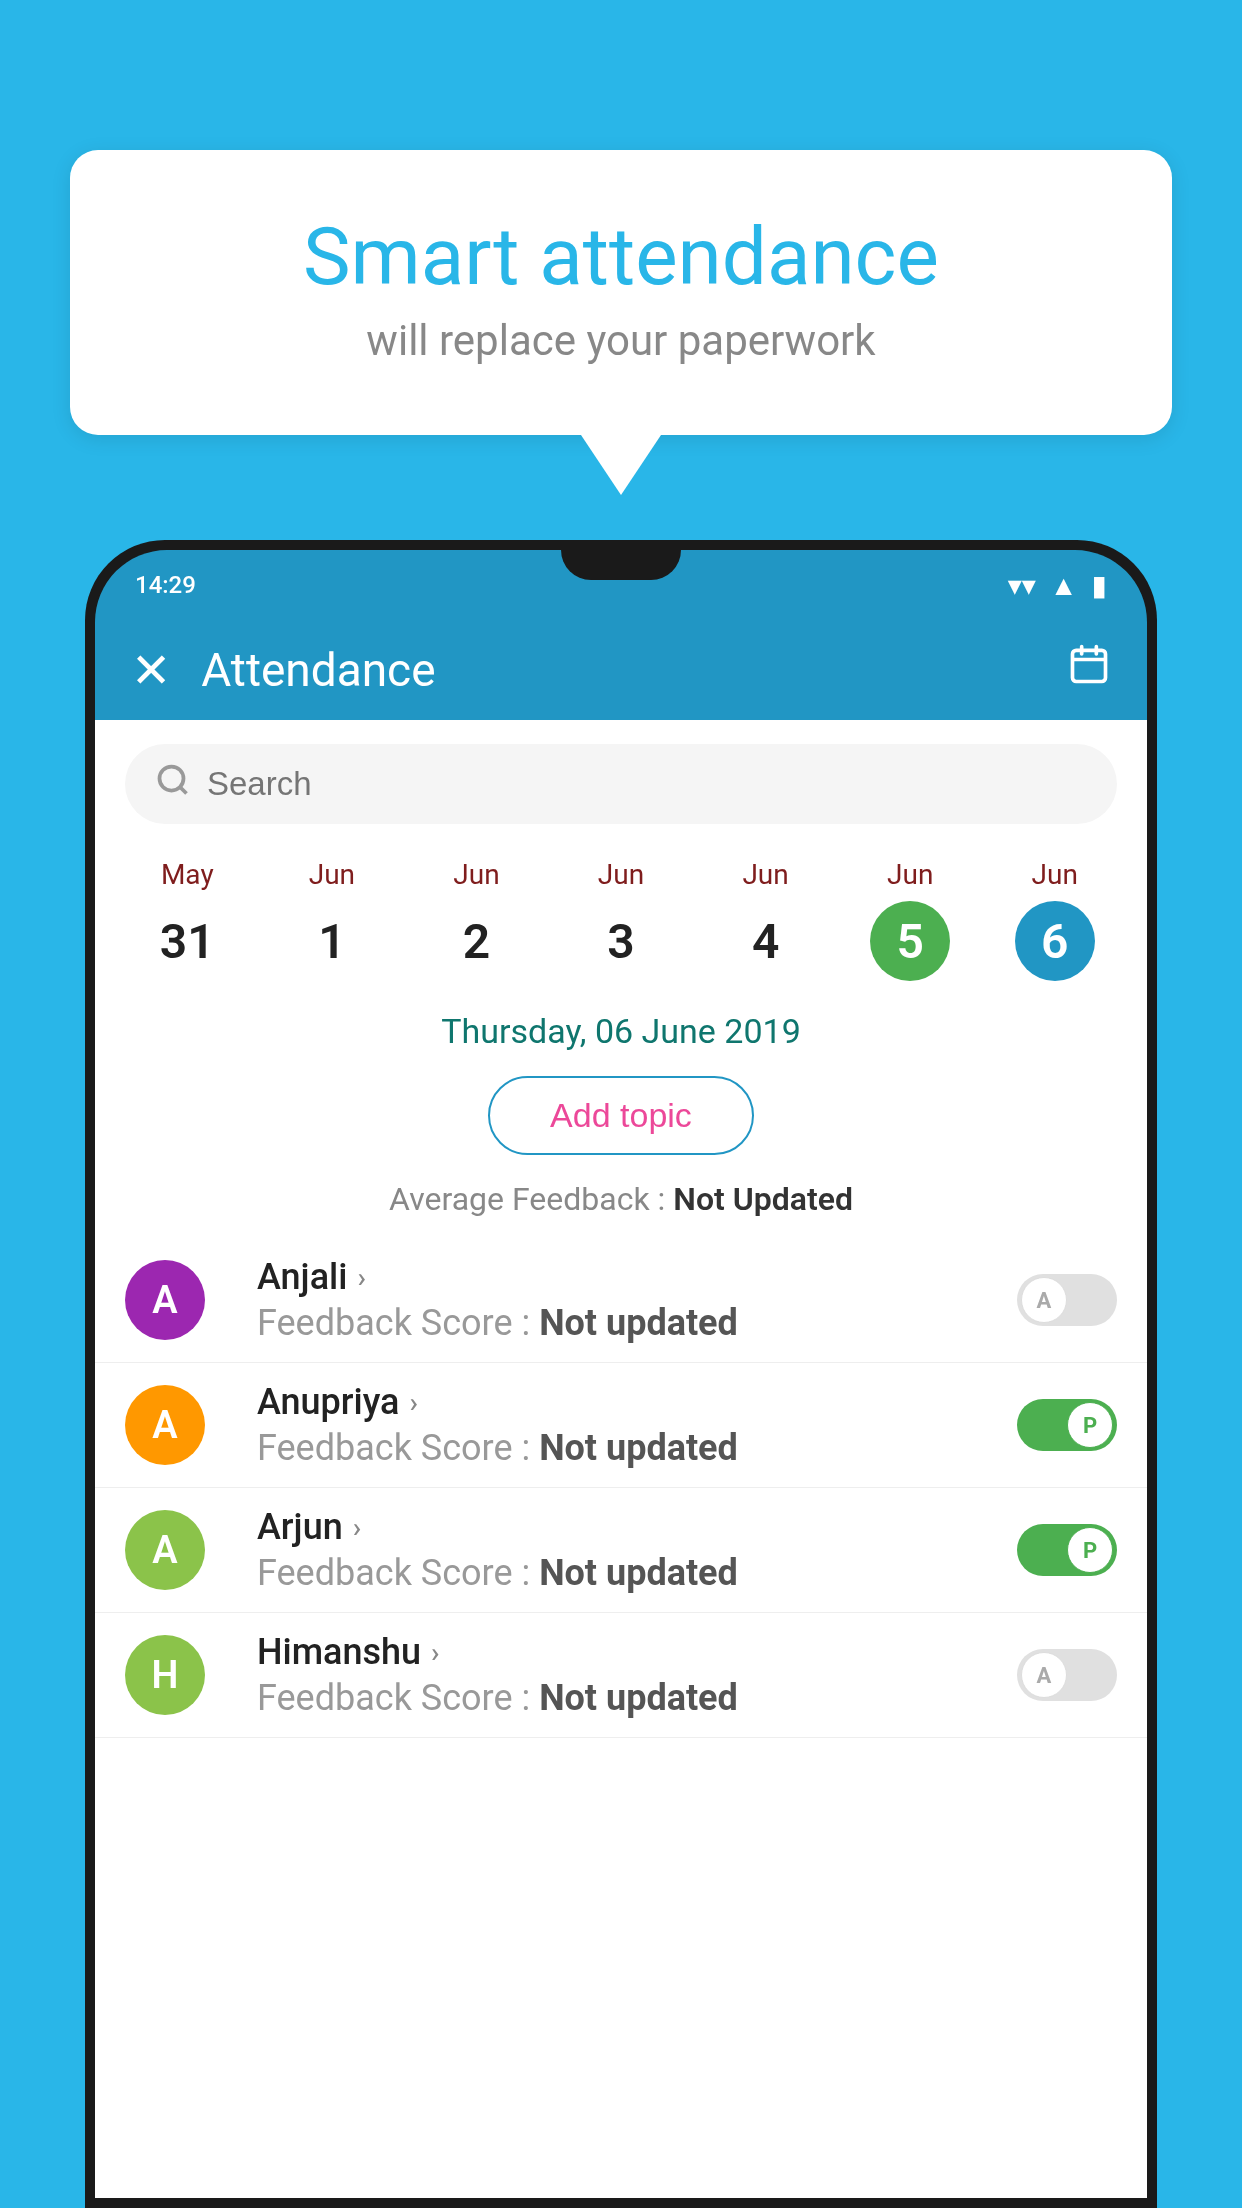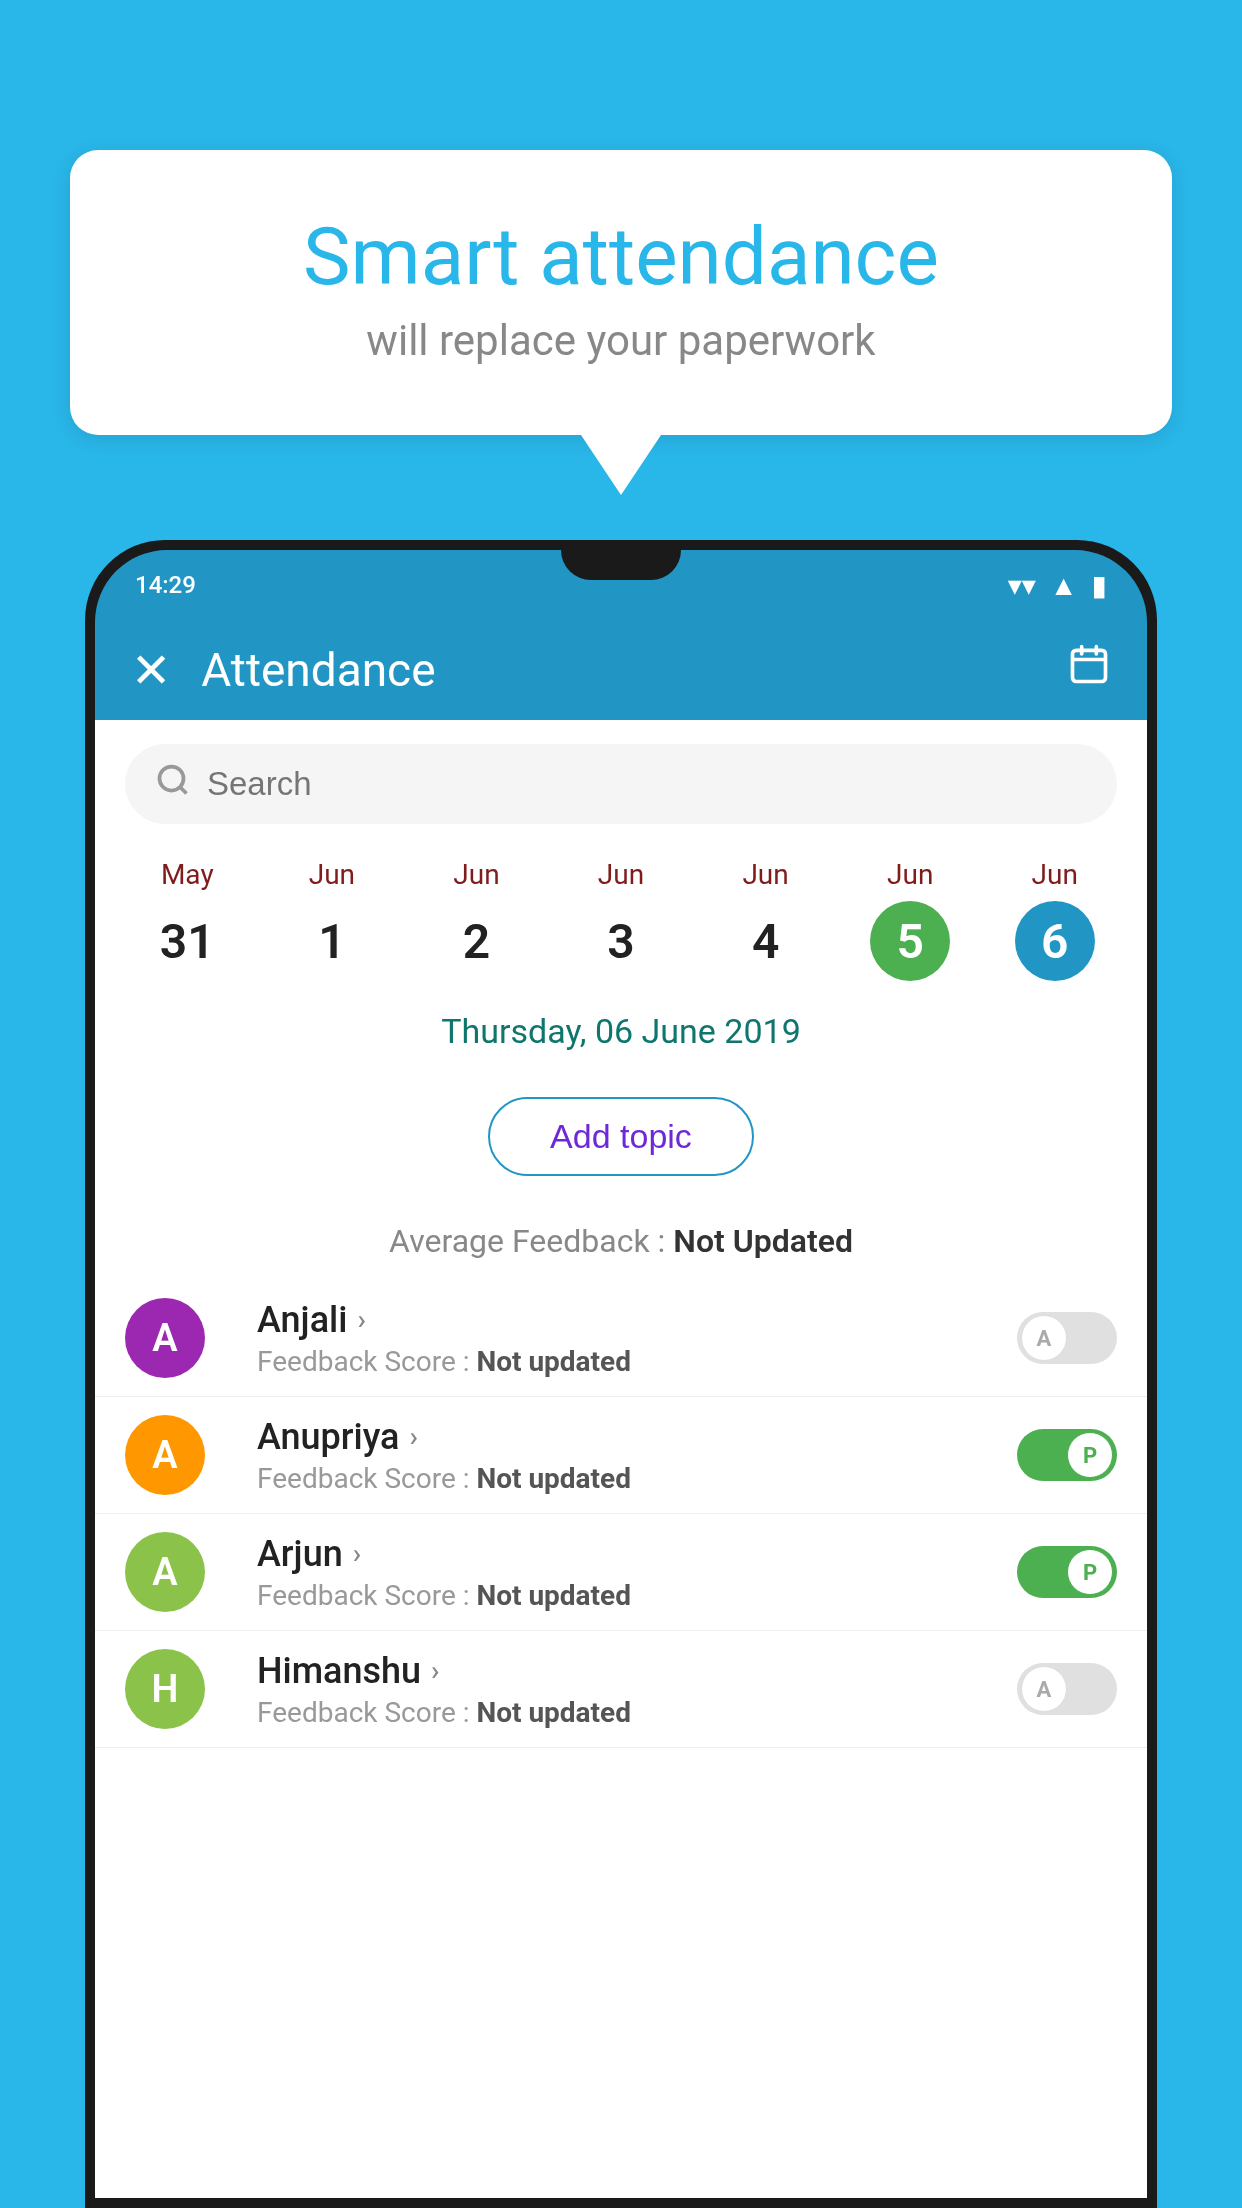--- a/index.html
+++ b/index.html
@@ -219,24 +219,24 @@
       text-align: center;
       font-size: 34px;
       color: #0f766e;
       padding: 10px 0;
       font-weight: 400;
     }
 
     
     .add-topic-btn {
       display: block;
-      margin: 36px auto;
+      margin: 15px auto;
       border: 2px solid #2196c4;
       background: white;
-      color: #6d28d9;
+      color: #ec4899;
       border-radius: 50px;
       padding: 18px 60px;
       font-size: 34px;
       cursor: pointer;
       width: fit-content;
     }
 
     
     .avg-feedback {
       text-align: center;
@@ -289,21 +289,21 @@
       align-items: center;
       gap: 10px;
     }
 
     .student-name .chevron {
       color: #888;
       font-size: 28px;
     }
 
     .student-feedback {
-      font-size: 28px;
+      font-size: 36px;
       color: #999;
       margin-top: 4px;
     }
 
     .student-feedback strong {
       color: #555;
     }
 
     
     .toggle-wrap {

